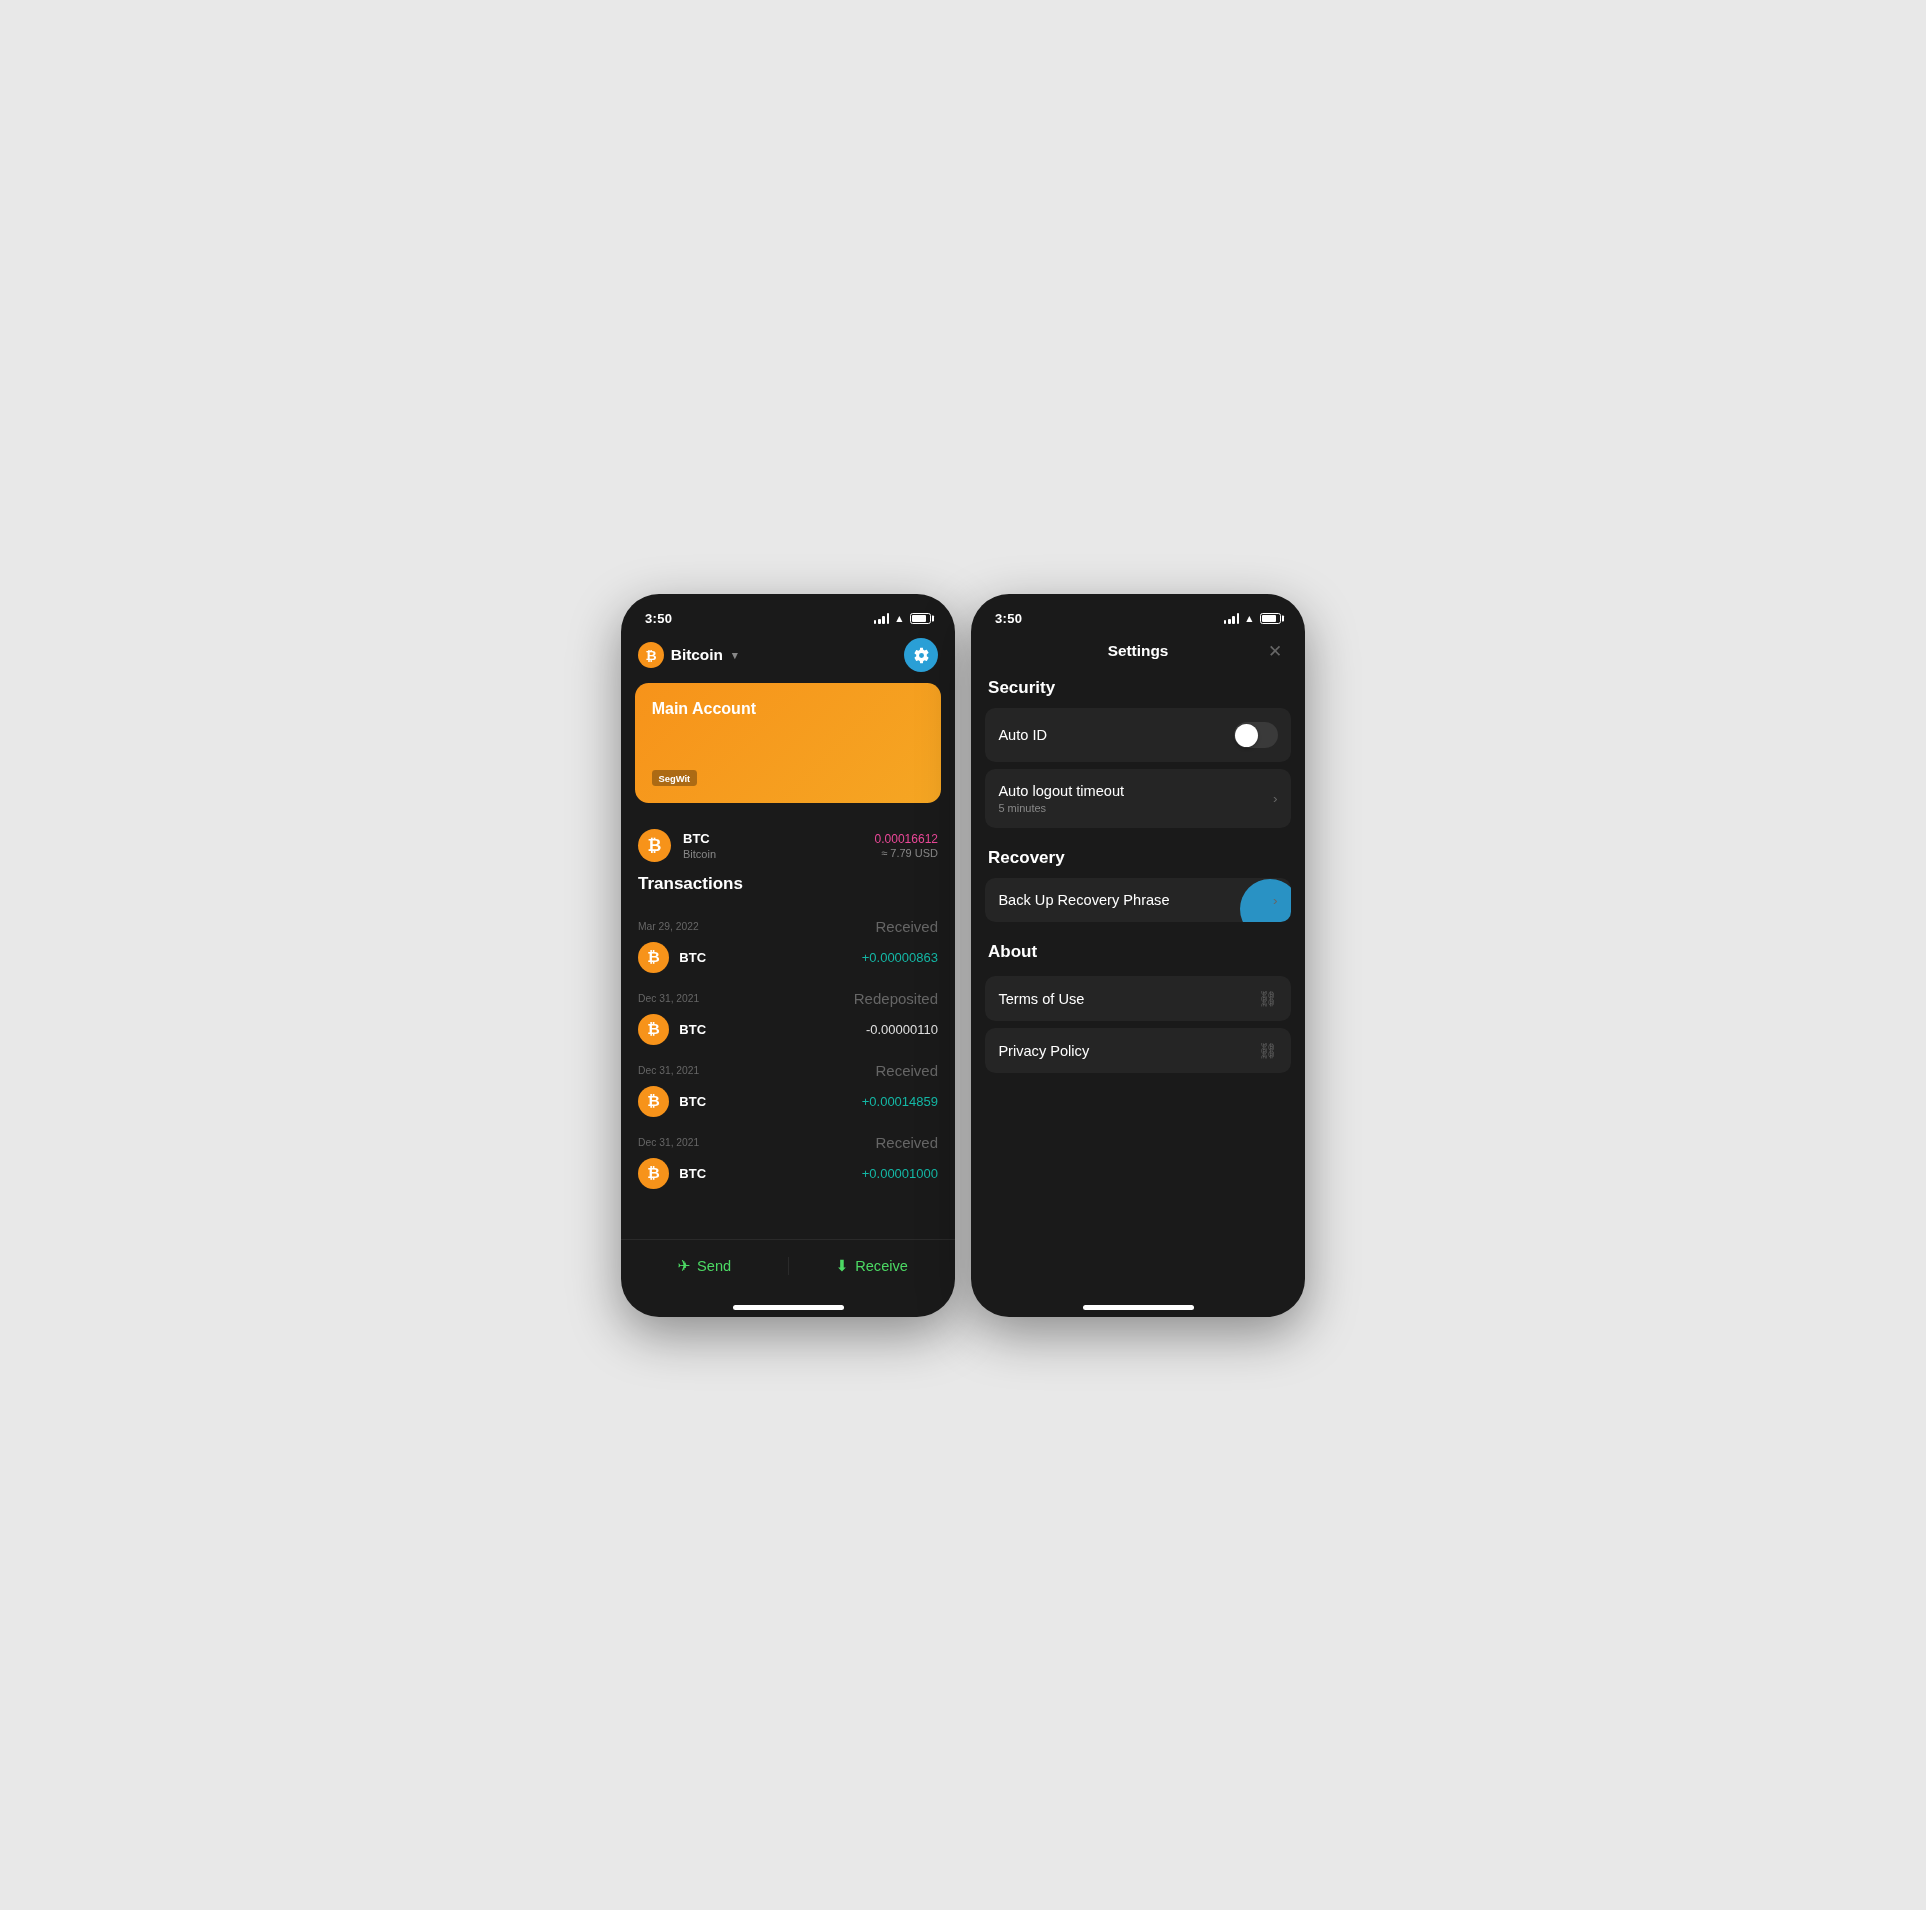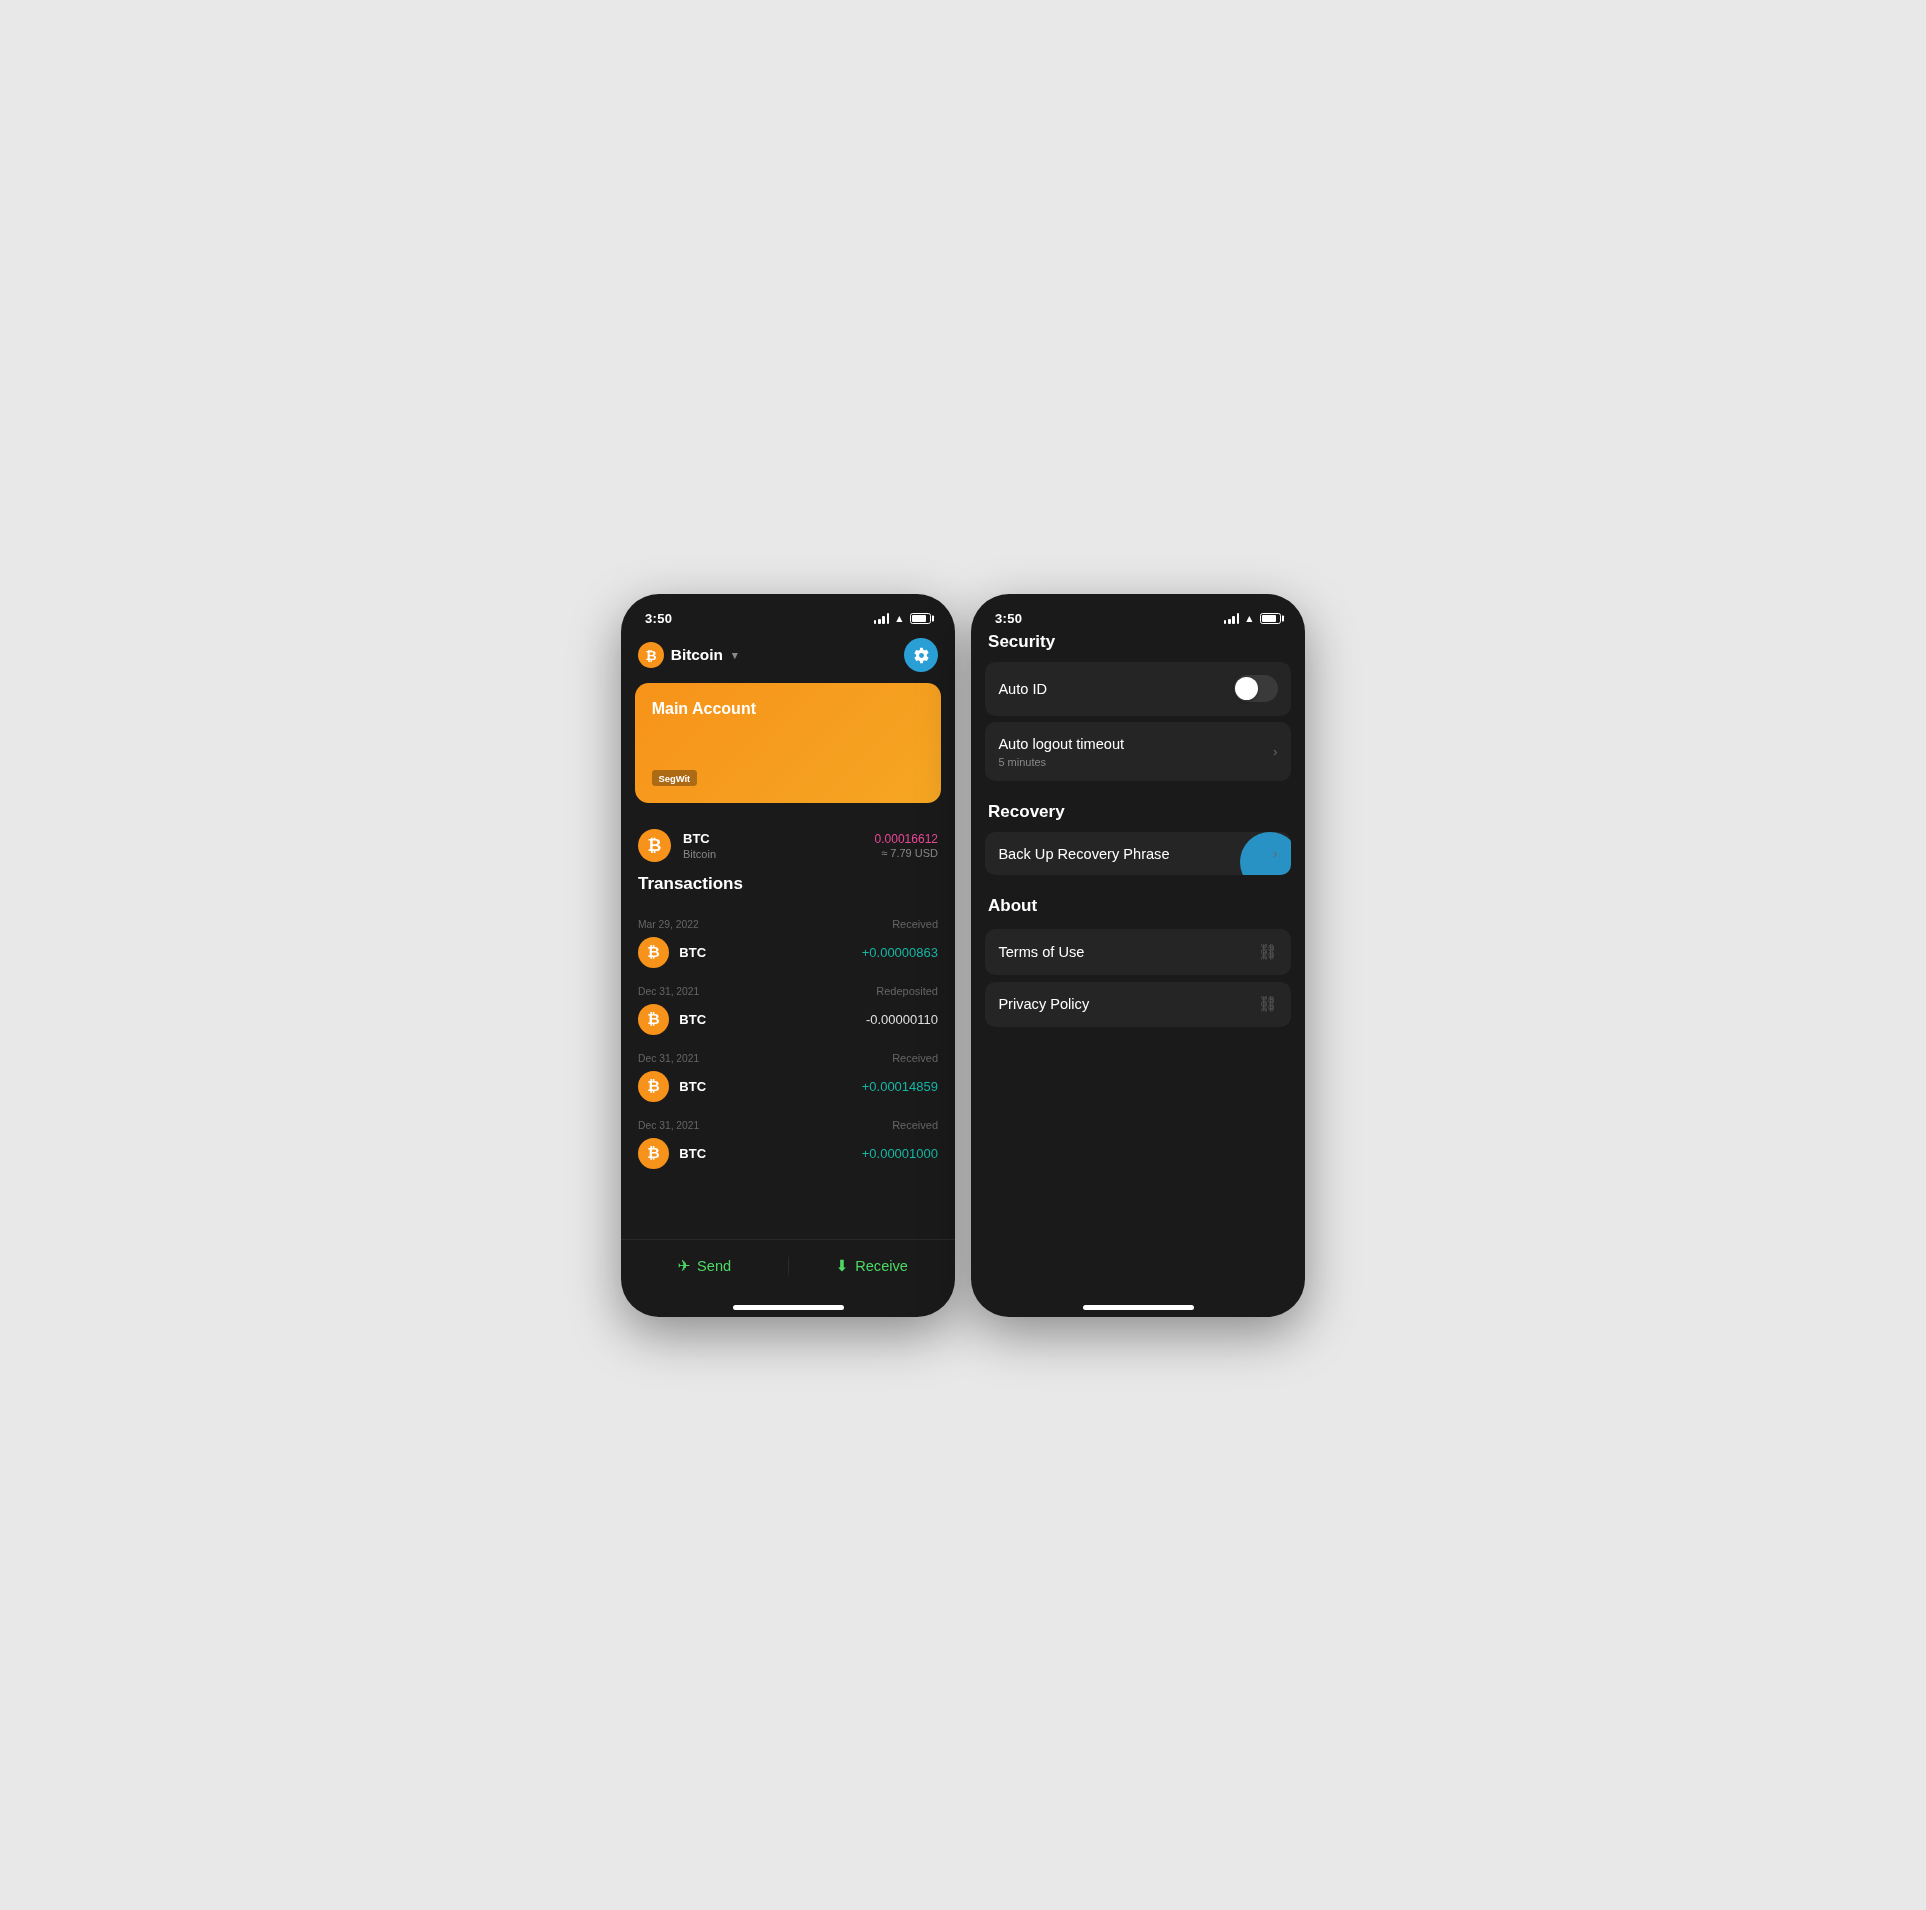--- a/index.html
+++ b/index.html
@@ -237,21 +237,21 @@
       display: flex;
       justify-content: space-between;
       align-items: center;
       margin-bottom: 6.8px;
     }
     .tx-date {
       font-size: 10.3px;
       color: #666;
     }
     .tx-type {
-      font-size: 11px;
+      font-size: 15px;
       color: #666;
     }
     .tx-item {
       display: flex;
       align-items: center;
       gap: 10.3px;
       padding-bottom: 8.6px;
       margin-bottom: 8.6px;
       border-bottom: 0.9px solid #2a2a2a;
     }
@@ -557,20 +557,25 @@
         </div>
         <span class="wifi-icon">▲</span>
         <div class="battery-icon">
           <div class="battery-fill"></div>
         </div>
       </div>
     </div>
 
     <div class="phone-content">
 
+      <div class="settings-header">
+        <div class="header-placeholder"></div>
+        <span class="settings-title">Settings</span>
+        <div class="close-btn">✕</div>
+      </div>
 
       <div class="settings-content">
 
         <div class="settings-section-title">Security</div>
 
         <div class="settings-item">
           <div class="settings-item-row">
             <span class="settings-item-label">Auto ID</span>
             <div class="toggle-container">
               <div class="toggle-knob"></div>

